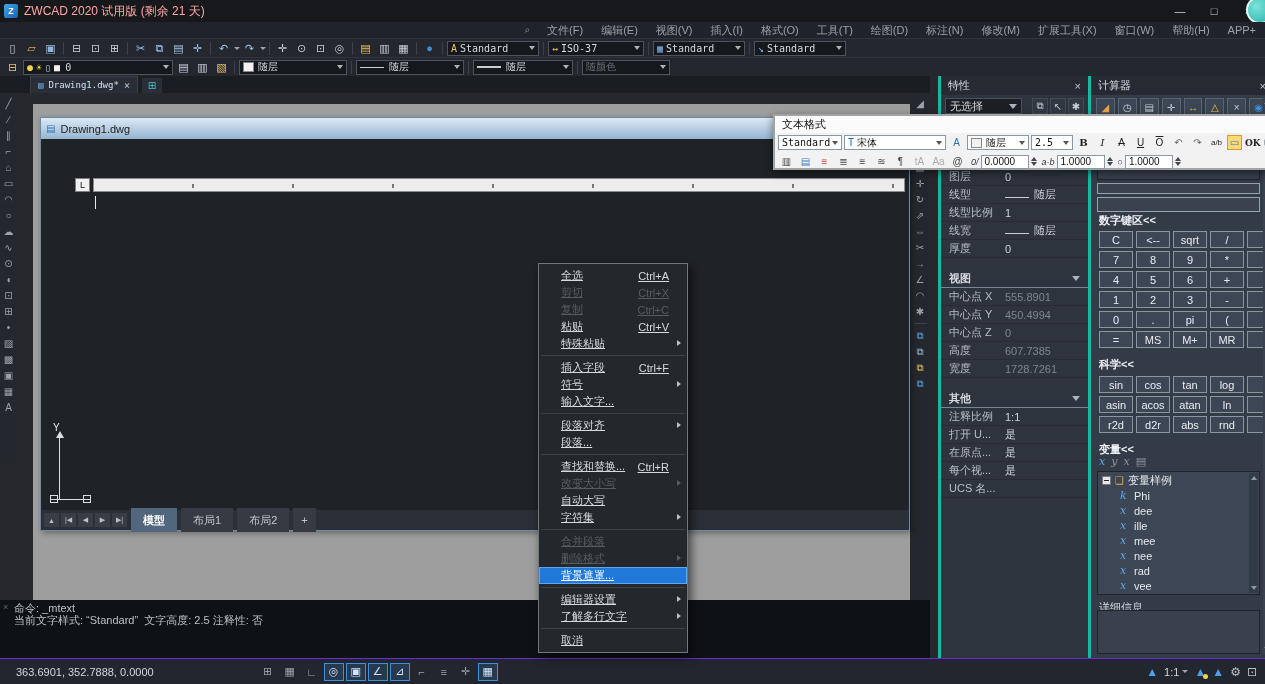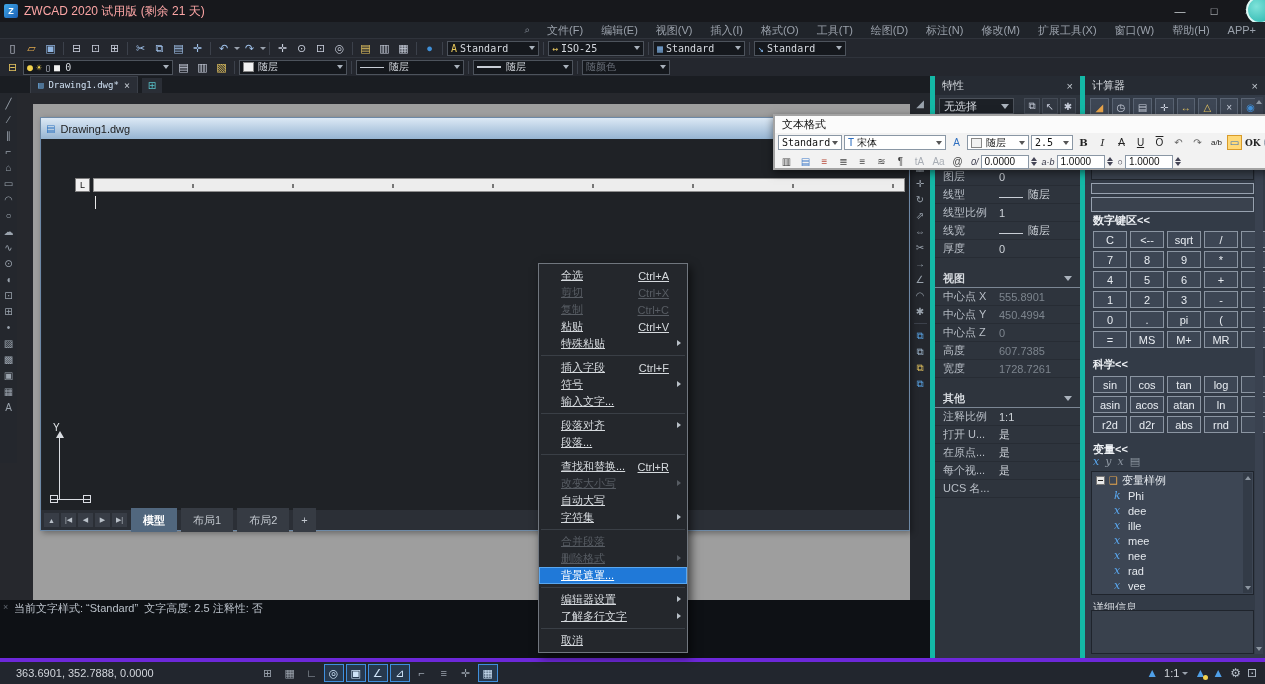--- a/index.html
+++ b/index.html
@@ -75,32 +75,32 @@
 
   
   .cmd{left:0;top:600px;width:930px;height:58px;background:#0e1115;color:#bac1c9;}
   .cmd-close{position:absolute;left:3px;top:2px;color:#626972;font-size:9px;}
   .cmd-lines{position:absolute;left:14px;top:2px;right:4px;}
   .cmd-line{height:12px;line-height:12px;white-space:pre;}
   .cmd-prompt{position:absolute;left:14px;bottom:3px;height:13px;line-height:13px;white-space:pre;}
   .cmd-caret{display:inline-block;width:1px;height:11px;background:#d7dce2;vertical-align:middle;margin-left:4px;}
 
   
-  .statusbar{left:0;top:658px;width:1265px;height:26px;background:#22262e;border-top:4px solid #6d28d9;display:flex;align-items:center;box-sizing:border-box;}
+  .statusbar{left:0;top:658px;width:1265px;height:26px;background:#22262e;border-top:1px solid #6d28d9;display:flex;align-items:center;box-sizing:border-box;}
   .coords{margin-left:16px;color:#d2d6dc;font-size:11px;}
   .sticons{margin-left:104px;display:flex;gap:2px;}
   .sticon{width:20px;height:18px;display:flex;align-items:center;justify-content:center;font-size:11px;color:#9aa2ac;border:1px solid transparent;box-sizing:border-box;}
   .sticon.active{border-color:#3f8fde;background:#27394e;color:#cfe4f8;}
   .stright{margin-left:auto;margin-right:8px;display:flex;align-items:center;gap:6px;}
   .stricon{position:relative;font-size:12px;display:flex;align-items:center;justify-content:center;}
   .stricon .dot{position:absolute;right:-2px;bottom:0;width:5px;height:5px;border-radius:50%;}
   .scale-label{color:#d2d6dc;display:flex;align-items:center;gap:2px;}
 
   
-  .panel{background:#2e343d;border-left:5px solid #14b8a6;box-sizing:border-box;}
+  .panel{background:#2e343d;border-left:3px solid #14b8a6;box-sizing:border-box;margin-left:8px;}
   .props{left:930px;top:76px;width:150px;height:582px;}
   .calc{left:1080px;top:76px;width:185px;height:582px;background:#333b47;}
   .phead{height:19px;background:#262b33;display:flex;align-items:center;padding:0 7px;color:#d5d9de;font-size:11px;}
   .phead .pclose{margin-left:auto;color:#c2c8cf;}
   .selrow{height:22px;display:flex;align-items:center;gap:10px;padding:0 4px;}
   .selcombo{flex:1;display:flex;align-items:center;background:#1c2026;border:1px solid #4b515a;height:16px;padding:0 4px;color:#d6dae0;box-sizing:border-box;}
   .selcombo .arr{width:0;height:0;border-left:4px solid transparent;border-right:4px solid transparent;border-top:5px solid #aab2bc;margin-left:auto;}
   .pbtn{width:16px;height:16px;display:flex;align-items:center;justify-content:center;font-size:10px;color:#c8cedb;background:#323842;border:1px solid #434a55;box-sizing:border-box;}
   .prow{height:17px;display:flex;align-items:center;border-bottom:1px solid #272c34;font-size:11px;}
   .prow .pl{width:64px;padding-left:8px;color:#b9bfc7;box-sizing:border-box;white-space:nowrap;overflow:hidden;}
@@ -236,21 +236,21 @@
       </span>
     <span class="tbsep"></span>
     <div class="combo" style="width:92px">
       <span class="cicon" style="color:#e8c85a">A</span>
       <span>Standard</span>
         <span class="arr"></span>
     </div>
     <span class="tbsep"></span>
     <div class="combo" style="width:96px">
       <span class="cicon" style="color:#e3c35f">↔</span>
-      <span>ISO-25</span>
+      <span>ISO-37</span>
         <span class="arr"></span>
     </div>
     <span class="tbsep"></span>
     <div class="combo" style="width:92px">
       <span class="cicon" style="color:#7fb2e6">▦</span>
       <span>Standard</span>
         <span class="arr"></span>
     </div>
     <span class="tbsep"></span>
     <div class="combo" style="width:92px">
@@ -383,20 +383,21 @@
         <span class="mtab active">模型</span>
         <span class="mtab">布局1</span>
         <span class="mtab">布局2</span>
         <span class="mtab add">+</span>
       </div>
   </div>
 
   <div class="abs cmd">
     <span class="cmd-close">×</span>
     <div class="cmd-lines" id="cmdlines">
+        <div class="cmd-line">命令: _mtext</div>
         <div class="cmd-line">当前文字样式: “Standard”  文字高度: 2.5 注释性: 否</div>
       </div>
   </div>
 
   <div class="abs statusbar">
     <span class="coords">363.6901, 352.7888, 0.0000</span>
     <span class="sticons" id="sticons">
         <span class="sticon">⊞</span>
         <span class="sticon">▦</span>
         <span class="sticon">∟</span>

